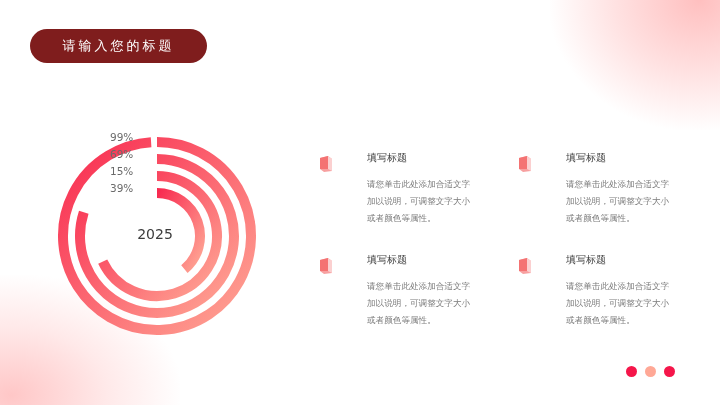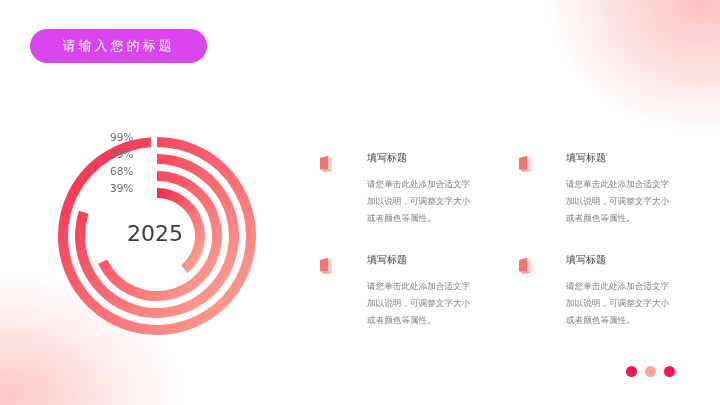--- a/index.html
+++ b/index.html
@@ -13,32 +13,32 @@
     background:radial-gradient(ellipse at 65% 35%, rgba(255,170,170,0.75) 0%, rgba(255,190,190,0.45) 40%, rgba(255,255,255,0) 72%);
     pointer-events:none;
   }
   .blob-bl {
     position:absolute; left:-80px; bottom:-70px; width:260px; height:200px;
     background:radial-gradient(ellipse at 35% 60%, rgba(255,175,175,0.7) 0%, rgba(255,200,200,0.4) 40%, rgba(255,255,255,0) 72%);
     pointer-events:none;
   }
   .title-pill {
     position:absolute; left:30px; top:29px; width:177px; height:34px;
-    background:#d946ef; border-radius:17px;
+    background:#7f1d1d; border-radius:17px;
     color:#fff; font-size:13px; letter-spacing:3px;
     display:flex; align-items:center; justify-content:center;
   }
   svg.chart { position:absolute; left:0; top:0; }
   .pct {
     position:absolute; width:40px; text-align:left; left:110px;
     font-size:10.5px; color:#6a6a6a; line-height:12px;
   }
   .year {
     position:absolute; left:112px; top:220px; width:86px; text-align:center;
-    font-size:22px; color:#3c3c3c; line-height:28px;
+    font-size:14px; color:#3c3c3c; line-height:28px;
   }
   .card { position:absolute; width:180px; }
   .card .icon { position:absolute; left:0; top:7px; width:14px; height:16px; }
   .card .heading {
     position:absolute; left:48px; top:0; font-size:10px; color:#3d3d3d; white-space:nowrap; line-height:18px;
   }
   .card .desc {
     position:absolute; left:48px; top:27px; width:120px;
     font-size:8.6px; color:#7b7b7b; line-height:17px;
   }
@@ -63,22 +63,22 @@
   </defs>
   <g id="rings" fill="none" stroke="url(#rg)" stroke-width="10" stroke-linecap="butt">
       <path d="M157 142 A94 94 0 1 1 151.09769116424457 142.18548752774245"></path>
       <path d="M157 159 A77 77 0 1 1 83.76864824527317 212.20569143312906"></path>
       <path d="M157 176 A60 60 0 1 1 102.71037685203882 261.54675749390435"></path>
       <path d="M157 193 A43 43 0 0 1 184.40923155919367 269.13206943935893"></path>
     </g>
 </svg>
 
 <div class="pct" style="top:131px;">99%</div>
-<div class="pct" style="top:148px;">59%</div>
-<div class="pct" style="top:165px;">68%</div>
+<div class="pct" style="top:148px;">69%</div>
+<div class="pct" style="top:165px;">15%</div>
 <div class="pct" style="top:182px;">39%</div>
 <div class="year">2025</div>
 
 <div class="card" style="left:319px; top:149px;">
   <svg class="icon" viewBox="0 0 14 16">
     <path d="M1 2 L9 0 L13 3 L13 15 L5 16 L1 13 Z" fill="#f7a0a0"></path>
     <path d="M1 2 L9 0 L9 13 L1 13 Z" fill="#f47373"></path>
     <path d="M9 0 L13 3 L13 15 L9 13 Z" fill="#fbd0d0"></path>
   </svg>
   <div class="heading">填写标题</div>

